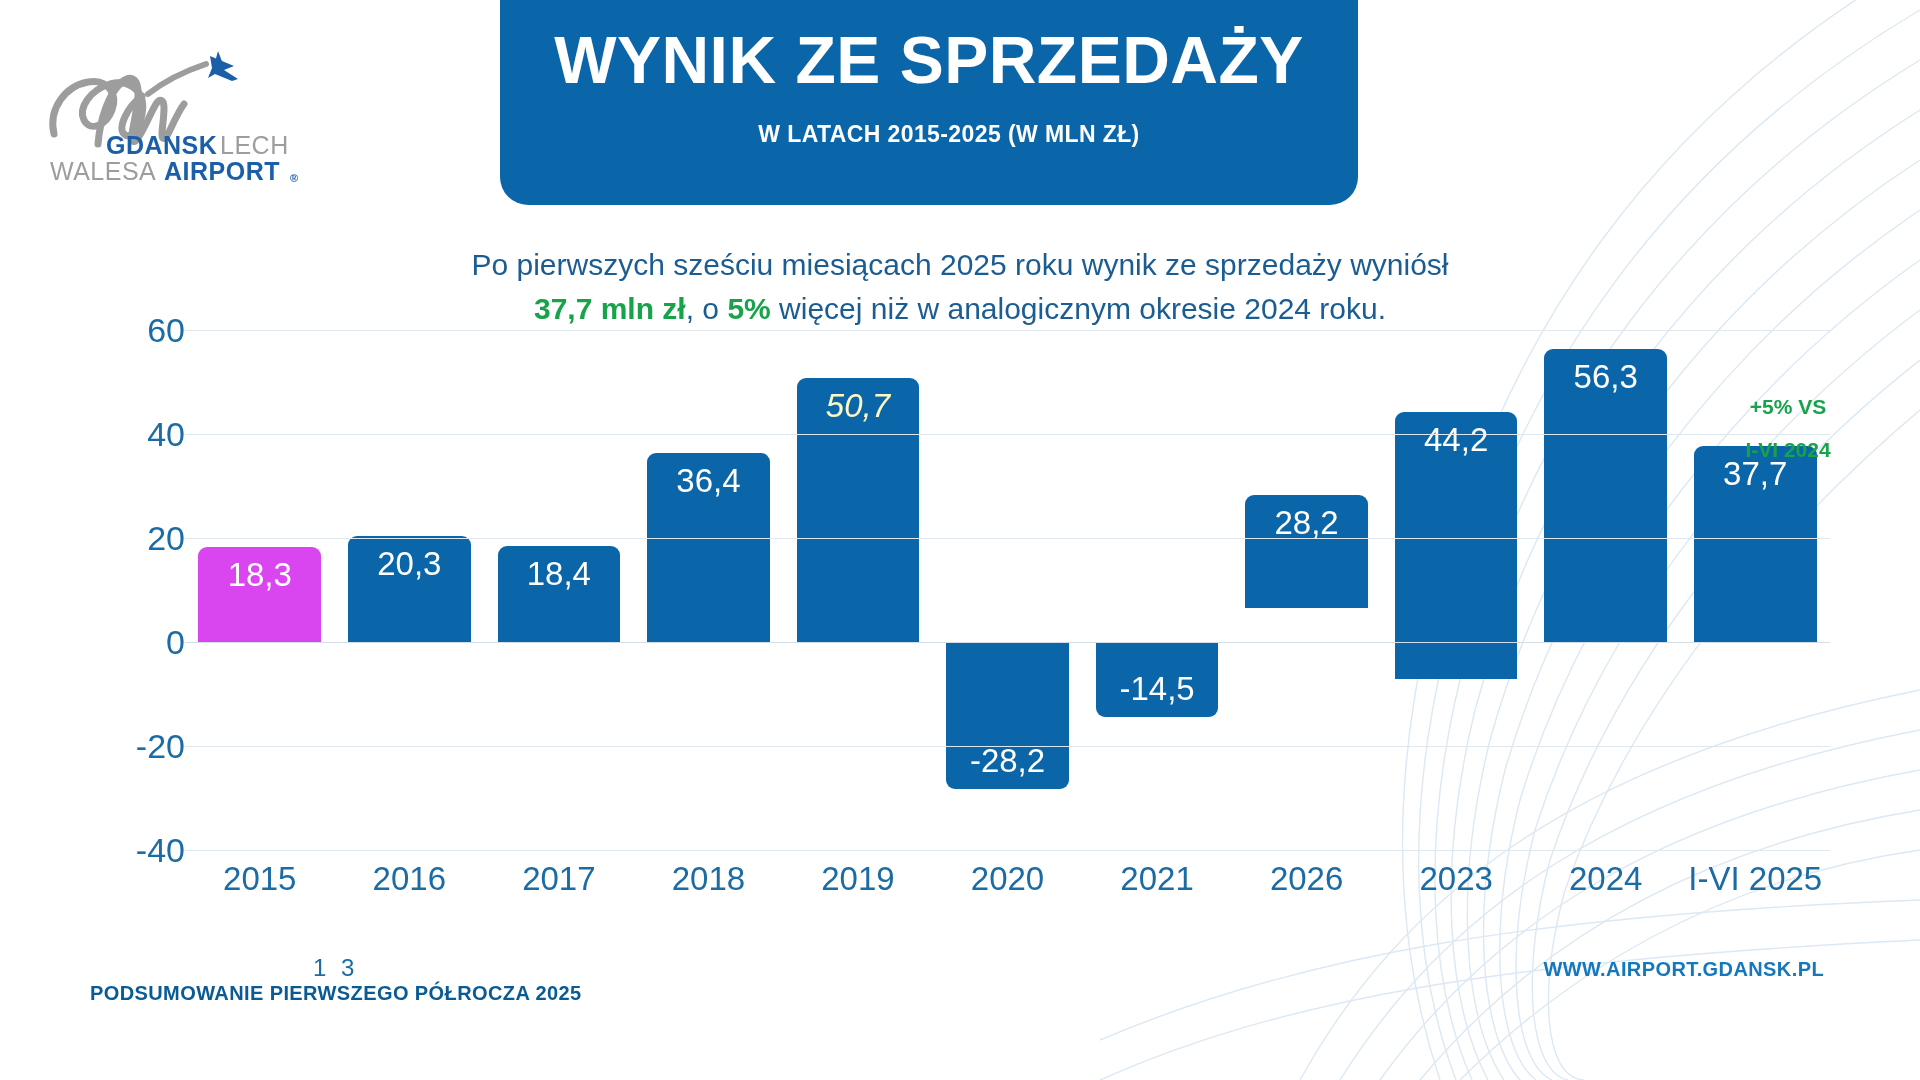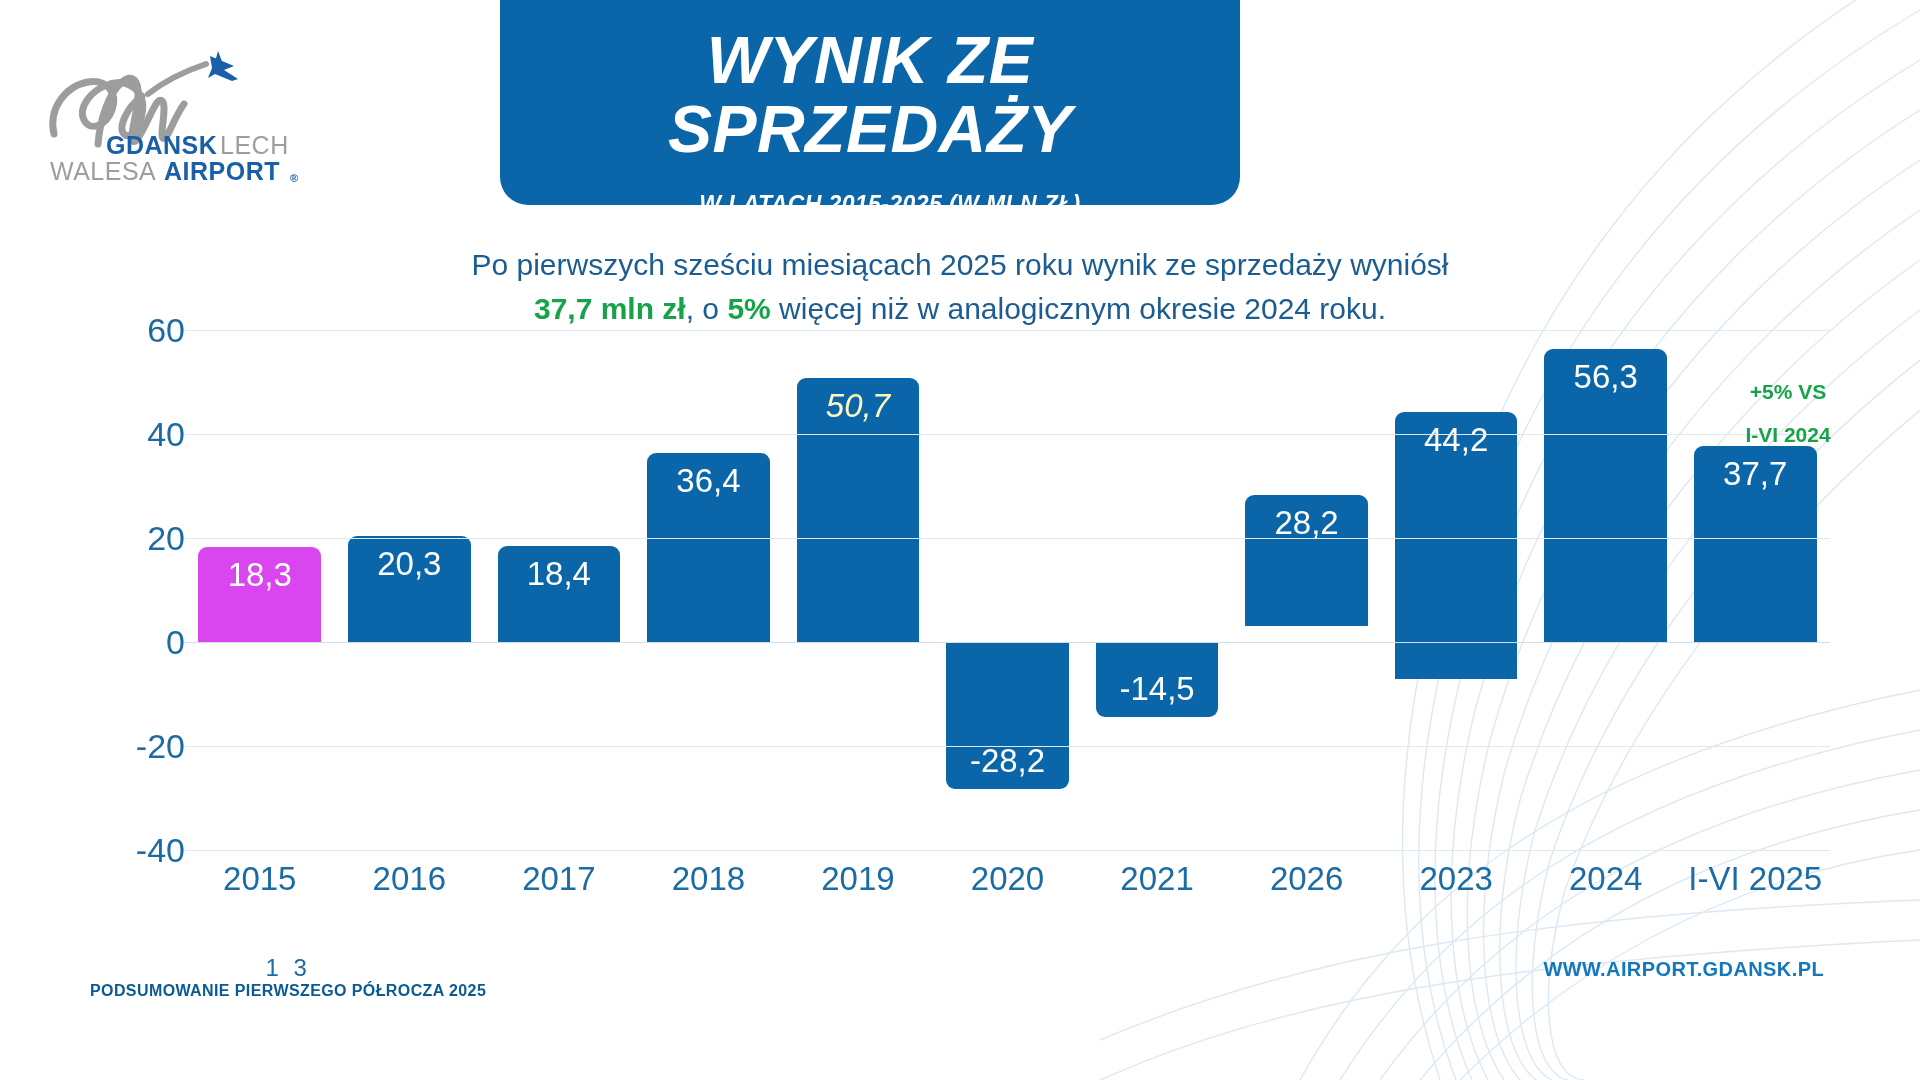--- a/index.html
+++ b/index.html
@@ -30,31 +30,30 @@
     position: absolute;
     left: 38px; top: 48px;
     width: 300px; height: 140px;
     z-index: 5;
   }
 
   
   .title-banner {
     position: absolute;
     left: 500px; top: 0;
-    width: 740px; height: 205px;
+    width: 858px; height: 205px;
     background: #0a66a8;
     border-bottom-left-radius: 28px;
     border-bottom-right-radius: 28px;
     z-index: 6;
     display: flex;
     flex-direction: column;
     align-items: center;
     justify-content: flex-start;
     padding-top: 26px;
-    font-style: italic;
   }
   .title-main {
     color: #ffffff;
     font-size: 66px;
     font-weight: bold;
     letter-spacing: 0.5px;
     line-height: 1.05;
     text-align: center;
   }
   .title-sub {
@@ -155,21 +154,21 @@
     flex: 1 1 0;
     text-align: center;
     color: #1b6ba5;
     font-size: 33px;
     white-space: nowrap;
   }
 
   
   .annotation {
     position: absolute;
-    right: 42px; top: 370px;
+    right: 42px; top: 385px;
     width: 180px;
     text-align: center;
     z-index: 7;
     color: #16a34a;
     font-size: 21px;
     font-weight: bold;
     line-height: 2.05;
   }
   .annotation span { display: block; }
 
@@ -193,21 +192,21 @@
     font-size: 24px;
     letter-spacing: 4px;
   }
   .divider-bar {
     width: 5px; height: 28px;
     background: #0a66a8;
     margin: 0 24px 0 36px;
   }
   .footer-title {
     color: #0a5a94;
-    font-size: 16px;
+    font-size: 20px;
     font-weight: bold;
     letter-spacing: 0.4px;
   }
   .footer-right {
     position: absolute;
     right: 96px; top: 4px;
     color: #1578bd;
     font-size: 20px;
     font-weight: bold;
     letter-spacing: 0.4px;
@@ -308,21 +307,21 @@
             <div class="bar neg" style="background: rgb(10, 102, 168); height: 146.64px; top: 312px;">
               <div class="bar-label" style="color: rgb(255, 255, 255);">-28,2</div>
             </div>
           </div>
           <div class="bar-slot">
             <div class="bar neg" style="background: rgb(10, 102, 168); height: 75.4px; top: 312px;">
               <div class="bar-label" style="color: rgb(255, 255, 255);">-14,5</div>
             </div>
           </div>
           <div class="bar-slot">
-            <div class="bar pos" style="background: rgb(10, 102, 168); height: 131px; top: 165.36px;">
+            <div class="bar pos" style="background: rgb(10, 102, 168); height: 113px; top: 165.36px;">
               <div class="bar-label" style="color: rgb(255, 255, 255);">28,2</div>
             </div>
           </div>
           <div class="bar-slot">
             <div class="bar pos" style="background: rgb(10, 102, 168); height: 267px; top: 82.16px;">
               <div class="bar-label" style="color: rgb(255, 255, 255);">44,2</div>
             </div>
           </div>
           <div class="bar-slot">
             <div class="bar pos" style="background: rgb(10, 102, 168); height: 292.76px; top: 19.24px;">

